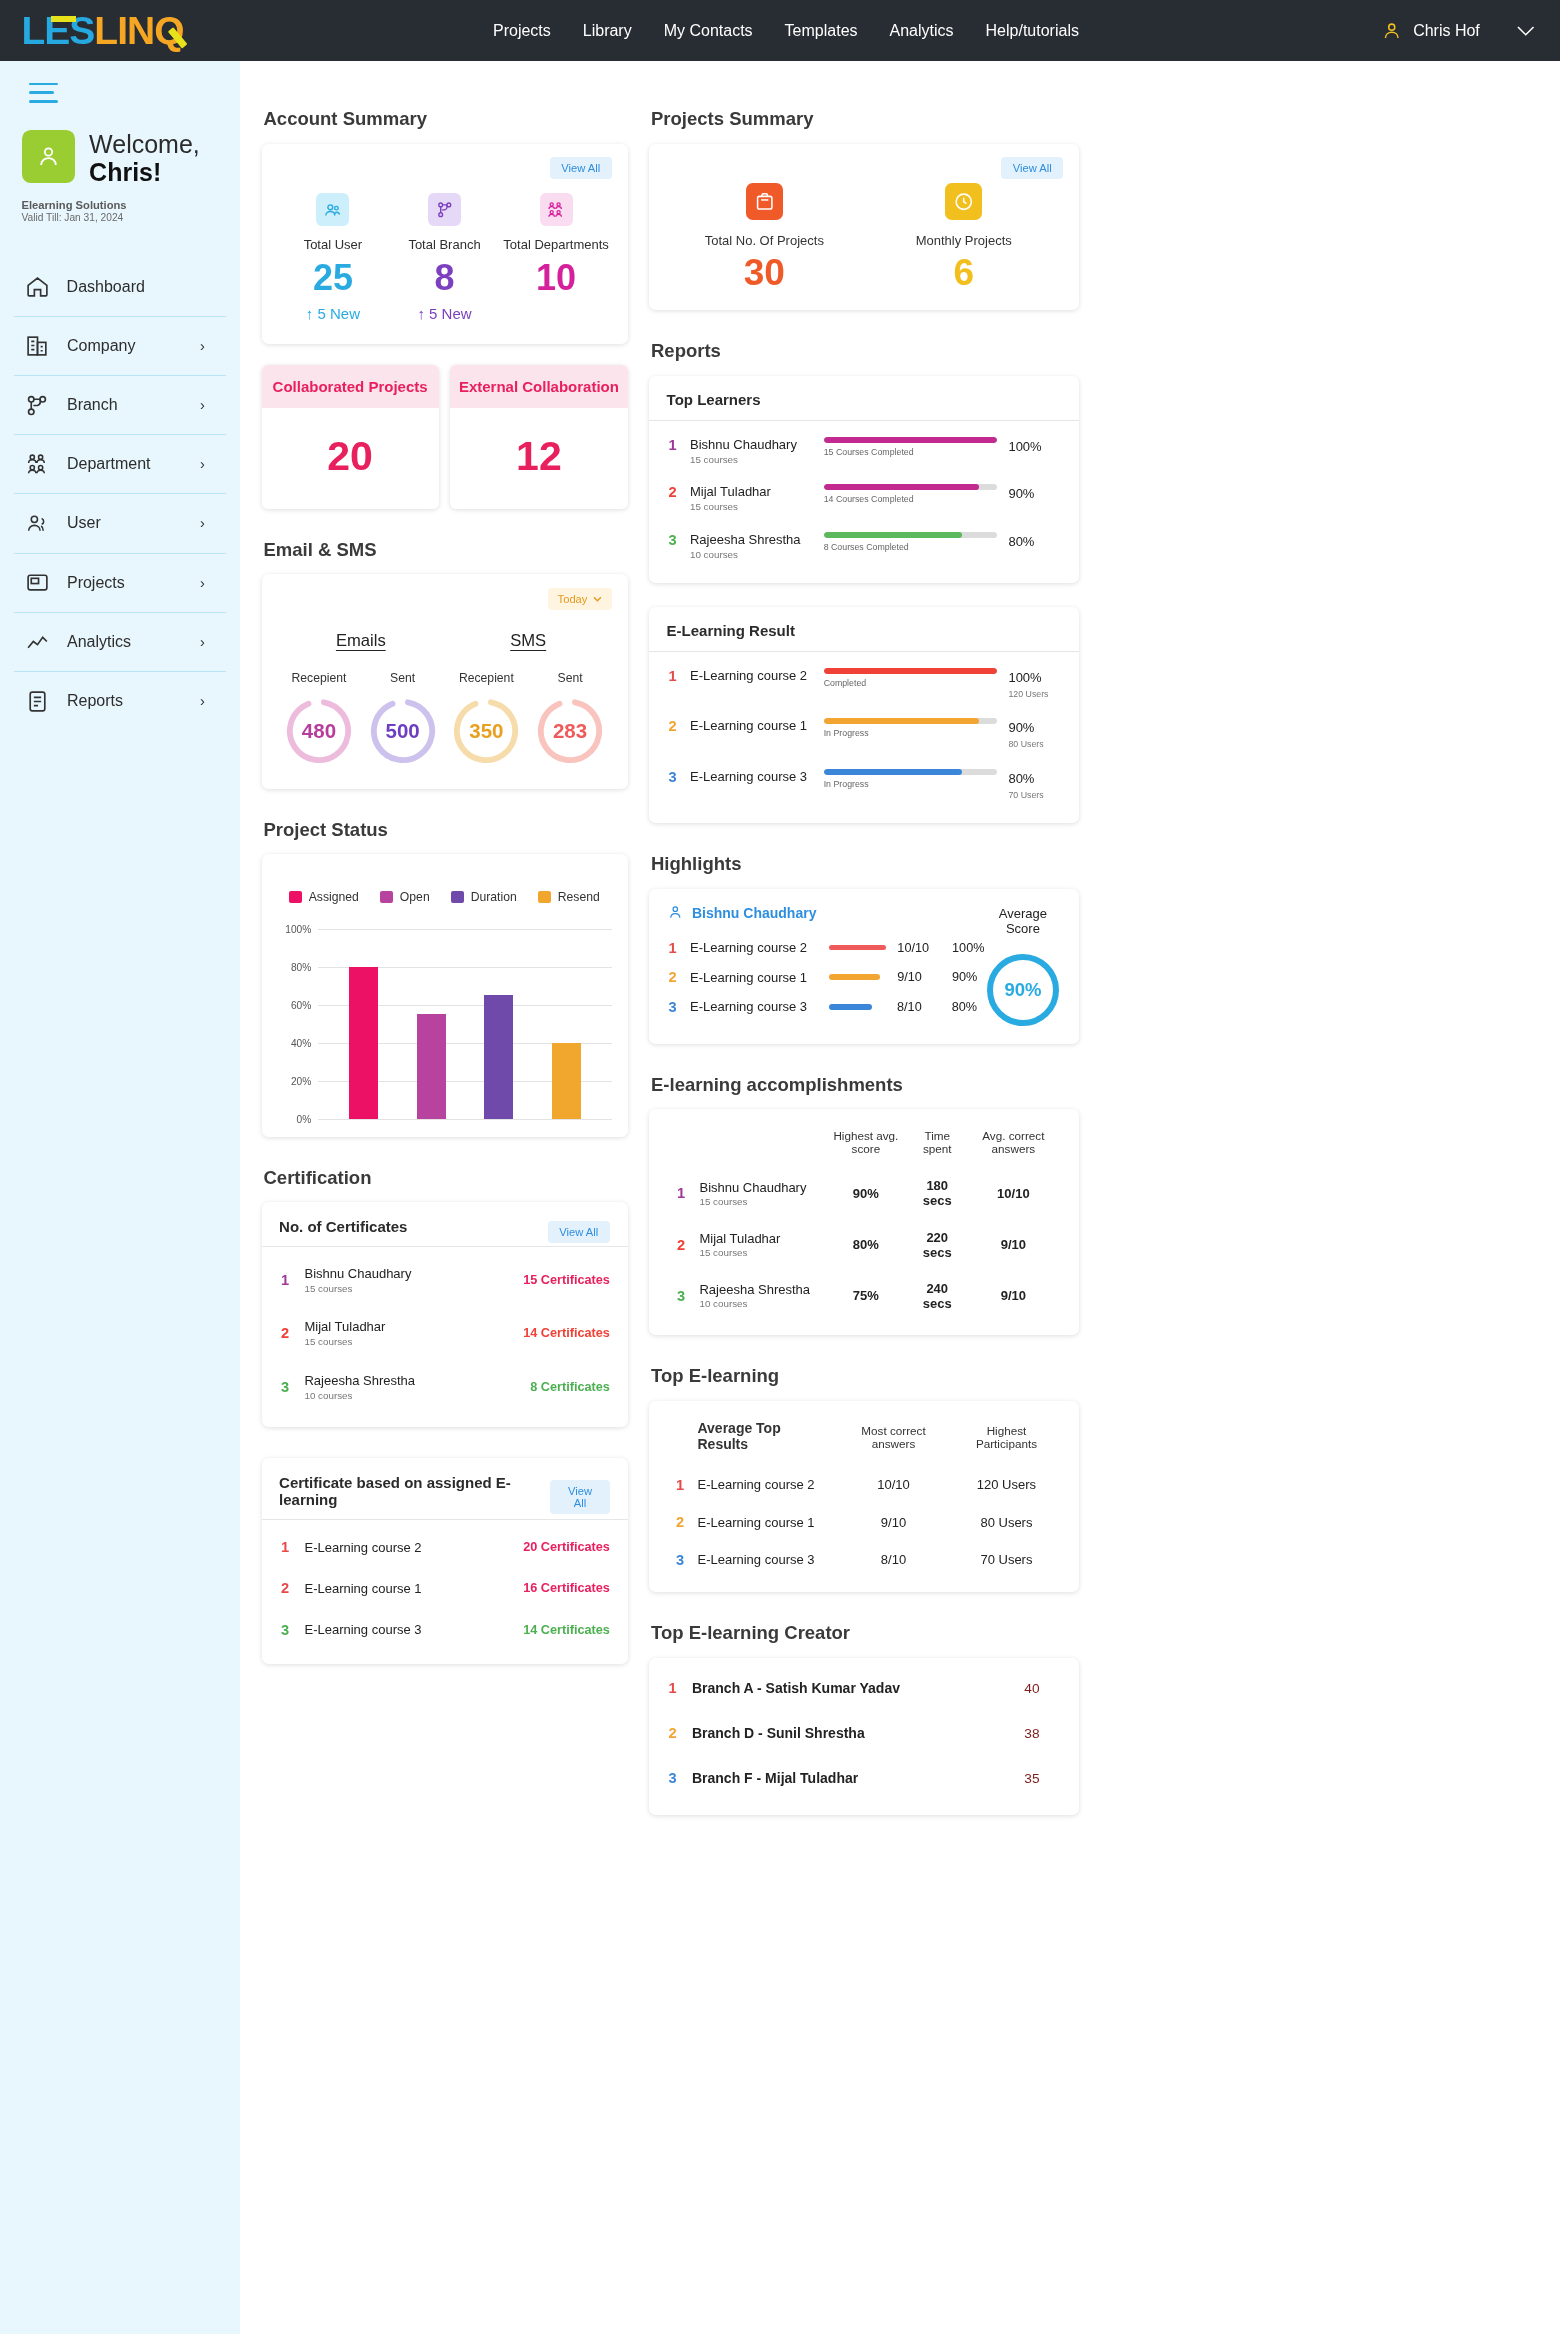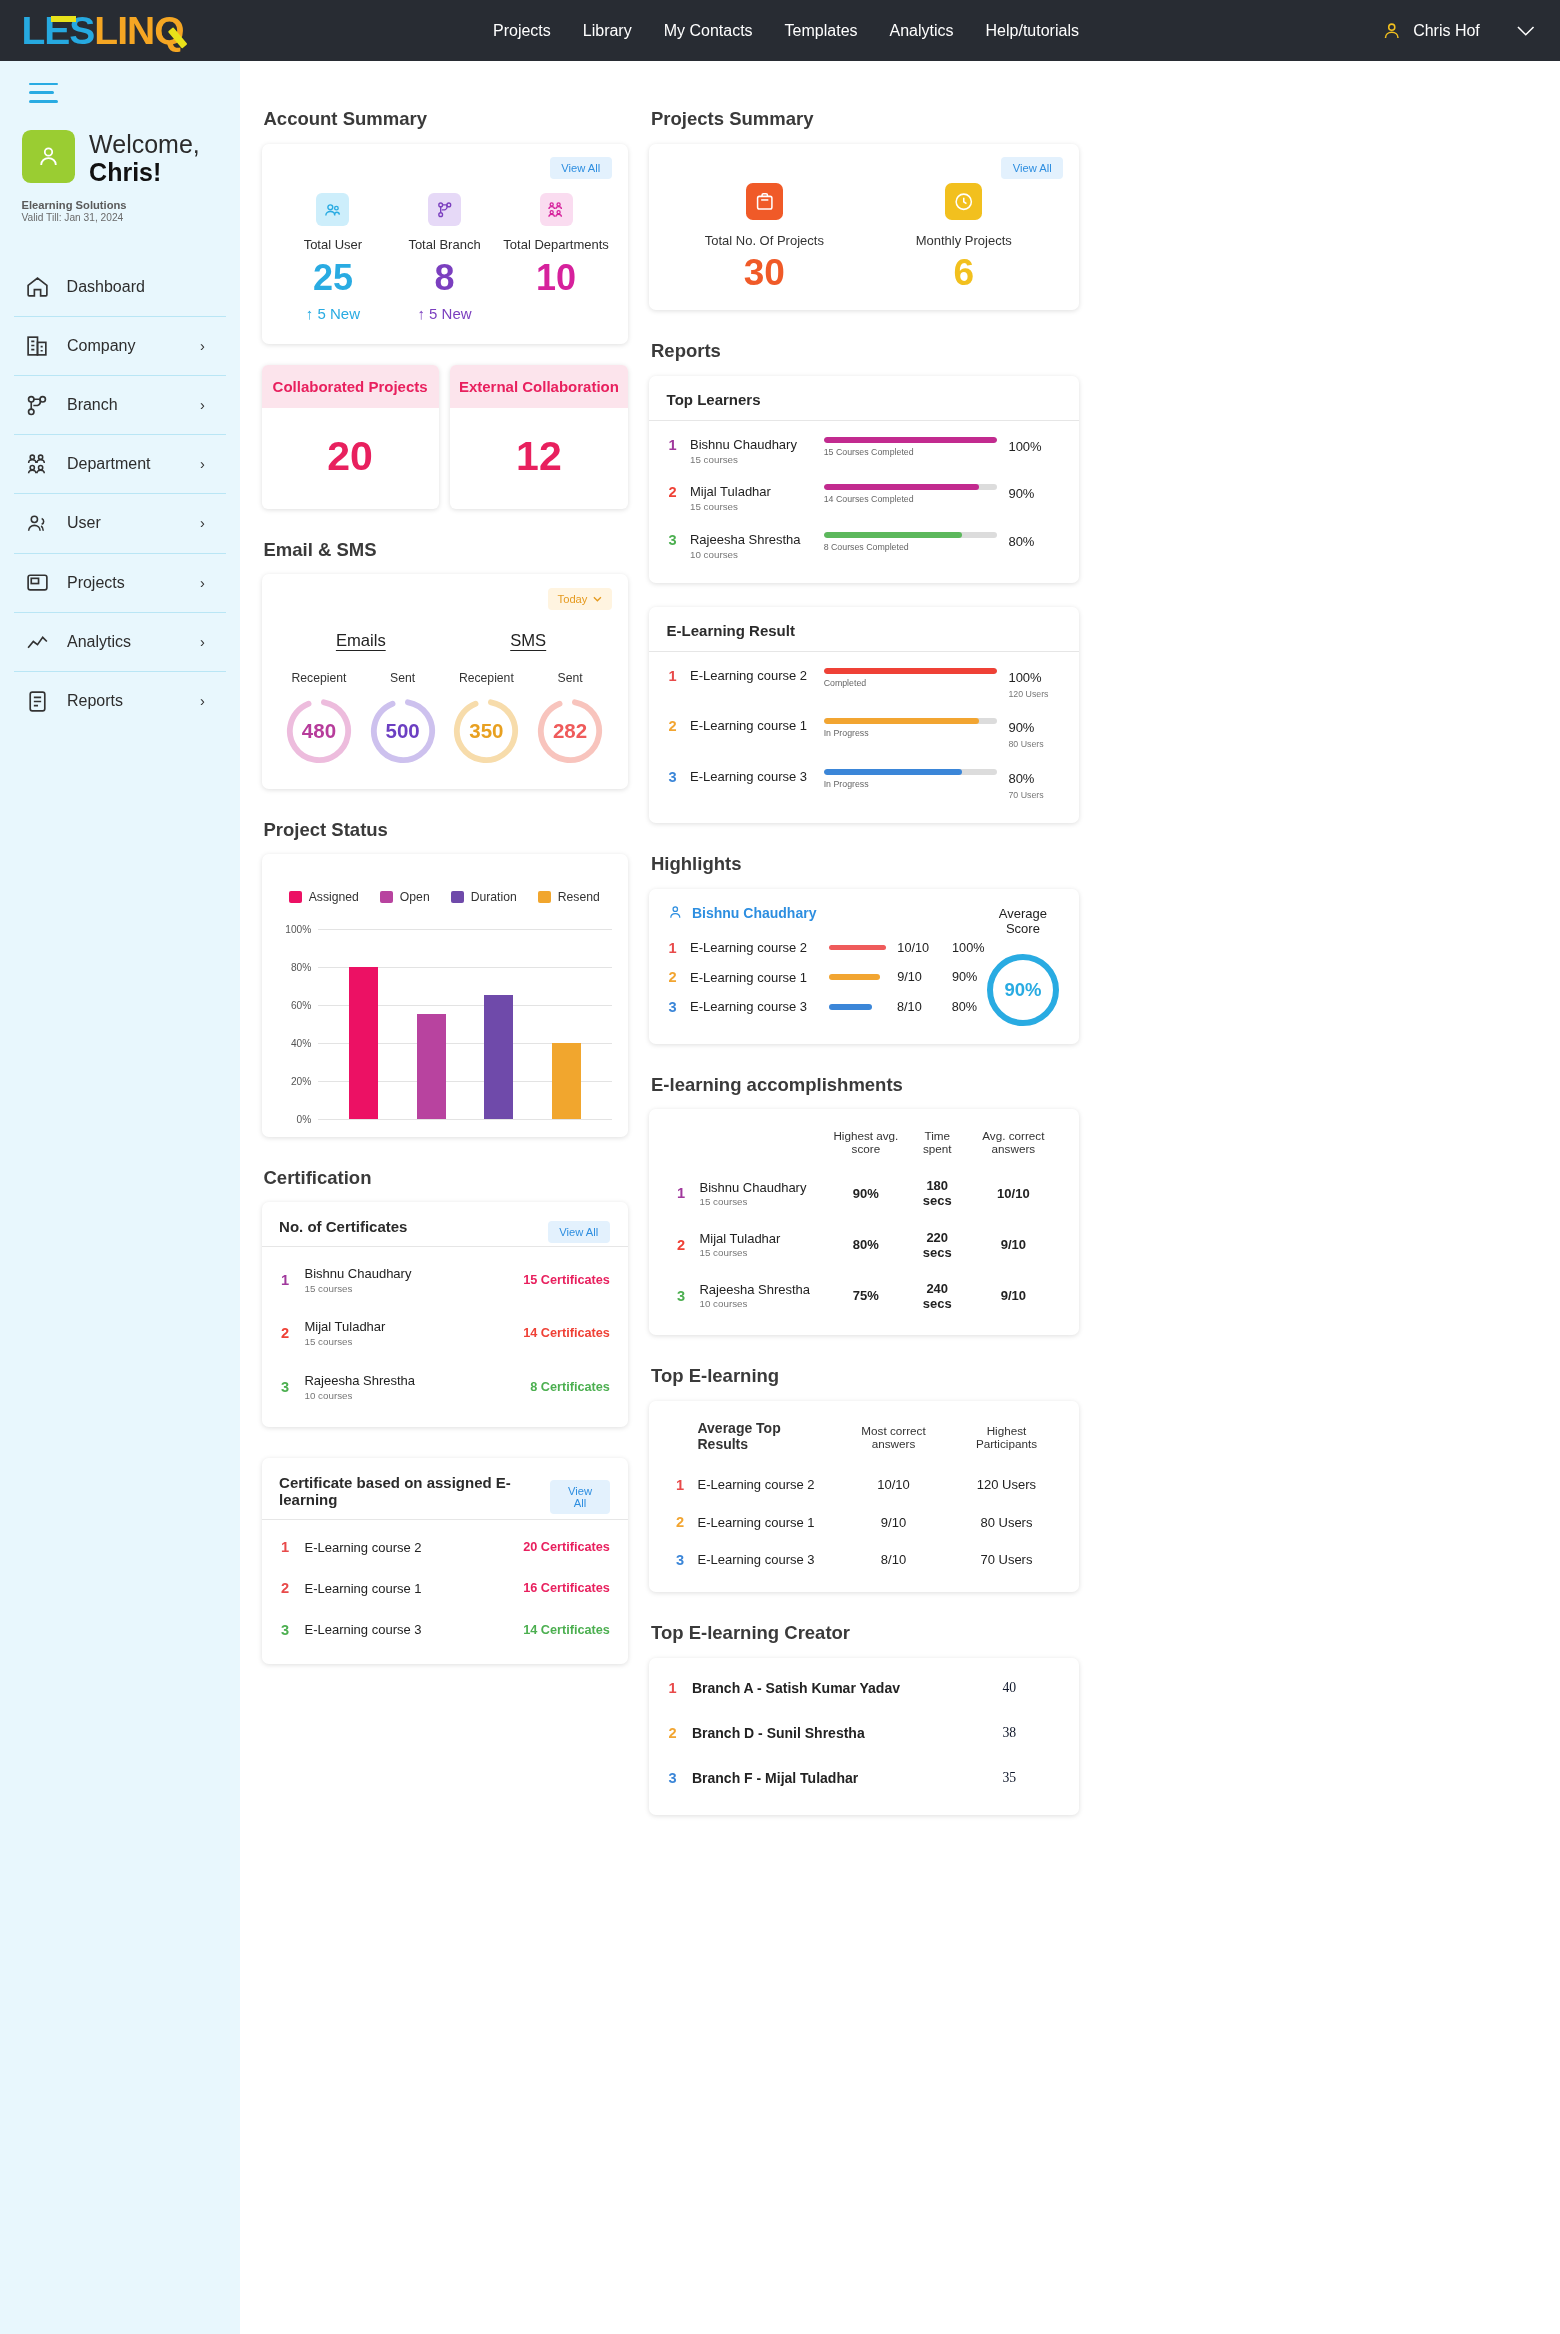--- a/index.html
+++ b/index.html
@@ -180,21 +180,21 @@
   .redv { color:#ef4136; font-weight:700; }
   .greenv { color:#4caf50; font-weight:700; }
 
   
   .certrow { display:flex; align-items:center; padding: 12.7px 0; }
   .certrow .cnm { flex:1; font-size:13px; color:#222; }
   .certrow .cval { font-size:12.7px; font-weight:700; }
 
   .tcreator { display:flex; align-items:center; padding: 14.6px 0; }
   .tcreator .tn { flex:1; font-size:14px; color:#222; font-weight:700; margin-left:13.7px;}
-  .tcreator .tv { font-size:13.7px; color:#0f172a; width:59px; text-align:left;font-family:Liberation Serif, serif;}
+  .tcreator .tv { font-size:13.7px; color:#7f1d1d; width:59px; text-align:center;}
 </style>
 </head>
 <body>
 
 <div class="page">
 
   <div class="topbar">
     <div class="logo-wrap">
       <div class="logo">
         <span class="l1">LES</span><span class="l3">LINQ</span>
@@ -432,21 +432,21 @@
               </div>
                 </div>
             </div>
             <div class="donutcell">
               <div class="dlab">Sent</div>
               <div class="dwrap">
                   <div class="donut">
                 <svg width="68" height="68" viewBox="0 0 70 70">
                       <circle cx="35" cy="35" r="30" fill="none" stroke="#f8c4bd" stroke-width="6" stroke-dasharray="172 16" stroke-linecap="round" transform="rotate(-80 35 35)"></circle>
                     </svg>
-                <div class="dnum" style="color:#ef5b5b">282</div>
+                <div class="dnum" style="color:#ef5b5b">283</div>
               </div>
                 </div>
             </div>
           </div>
         </div>
 
         <div class="sec-title sp">Project Status</div>
         <div class="card pschart">
           <div class="legend">
             <div class="li">

